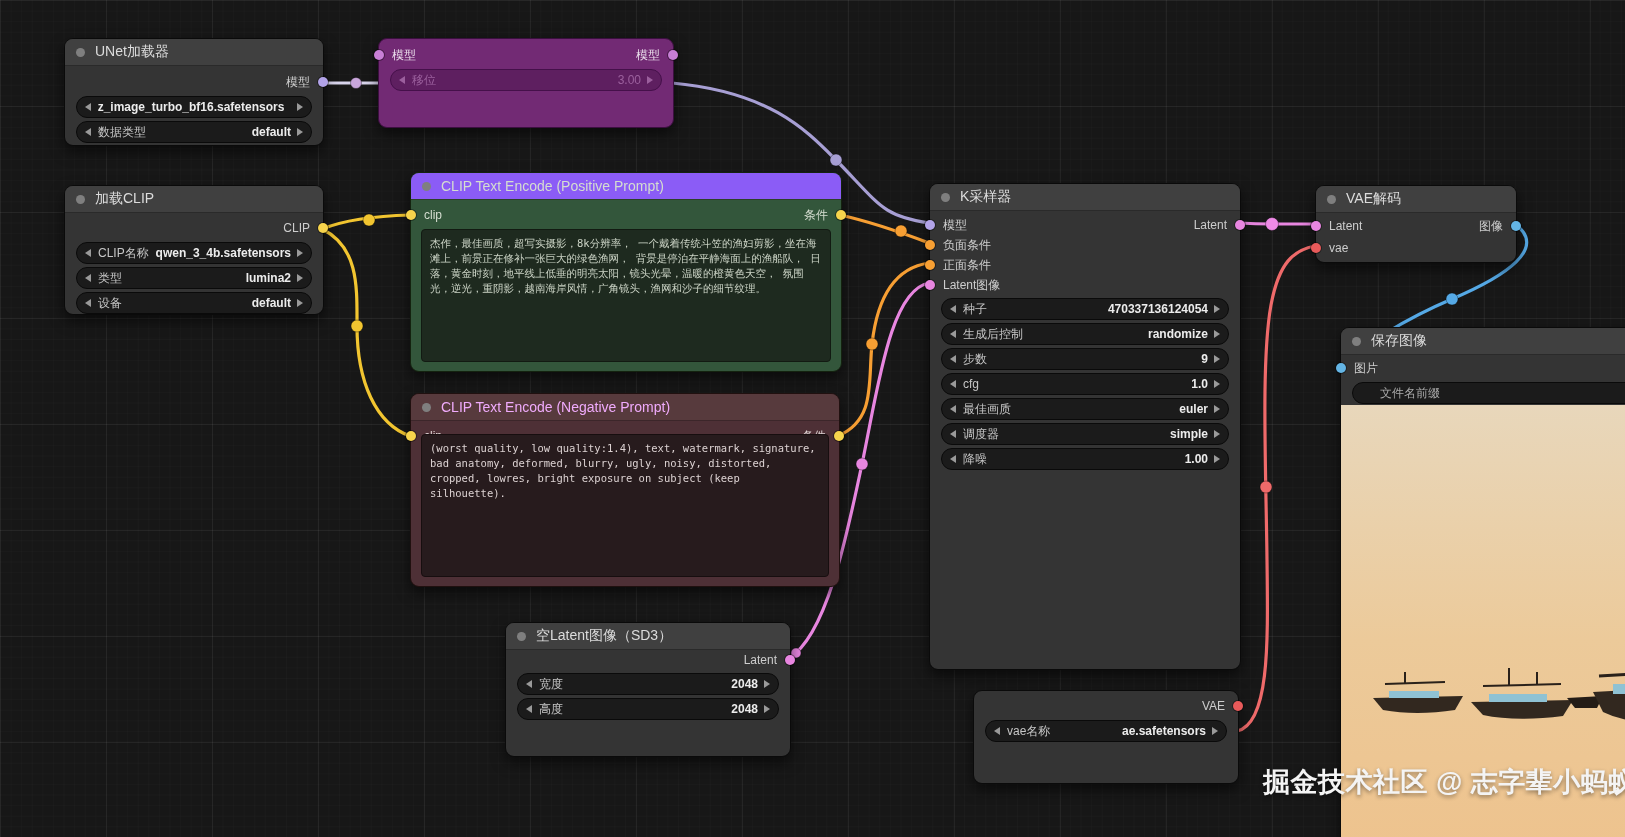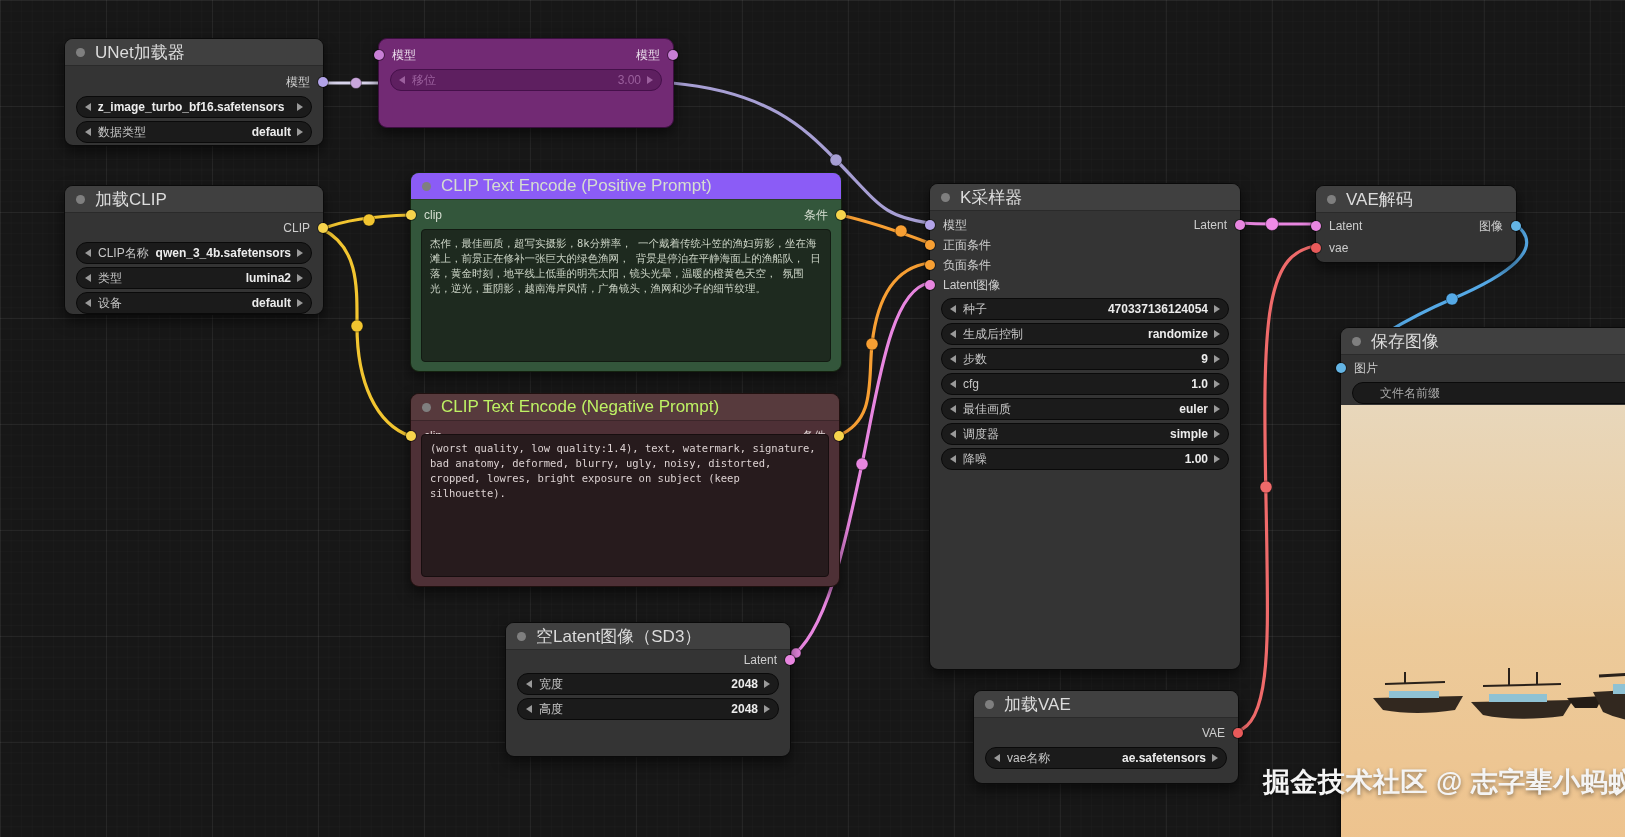--- a/index.html
+++ b/index.html
@@ -10,21 +10,21 @@
       linear-gradient(rgba(255,255,255,.05) 1px, transparent 1px),
       linear-gradient(90deg, rgba(255,255,255,.05) 1px, transparent 1px),
       linear-gradient(rgba(255,255,255,.017) 1px, transparent 1px),
       linear-gradient(90deg, rgba(255,255,255,.017) 1px, transparent 1px);
     background-size:106px 106px,106px 106px,10.6px 10.6px,10.6px 10.6px;}
   svg.wires{position:absolute;left:0;top:0;z-index:1;pointer-events:none;}
   .node{position:absolute;z-index:2;background:#343434;border:1px solid #0a0a0a;
     border-radius:9px;box-shadow:0 6px 14px rgba(0,0,0,.55);}
   .ntitle{height:26px;display:flex;align-items:center;background:#404040;
     border-radius:8px 8px 0 0;border-bottom:1px solid #2a2a2a;color:#dcdcdc;
-    font-size:17px;padding:0 11px;white-space:nowrap;overflow:hidden;}
+    font-size:14px;padding:0 11px;white-space:nowrap;overflow:hidden;}
   .tdot{width:9px;height:9px;border-radius:50%;background:#7f7f7f;margin-right:10px;flex:0 0 auto;}
   .nbody{position:relative;}
   .srow{position:relative;height:22px;display:flex;align-items:center;
     padding:0 13px;font-size:12px;color:#cdcdcd;white-space:nowrap;}
   .srow .outlab{margin-left:auto;}
   .p{position:absolute;top:50%;width:10px;height:10px;border-radius:50%;
     transform:translateY(-50%);box-shadow:0 0 0 1px rgba(0,0,0,.4);}
   .p.in{left:-5px;} .p.out{right:-5px;}
   .widget{display:flex;align-items:center;height:20px;background:#1b1b1b;
     border:1px solid #0a0a0a;border-radius:11px;margin:3px 11px;padding:0 8px;
@@ -48,21 +48,21 @@
   
   .node.green{background:#33563b;border-color:#14220f;}
   .node.green .ntitle{background:#8b5cf6;border-bottom-color:#2c4029;color:#d5ddd0;}
   .node.green .srow{color:#d5ddd0;}
   .prompt-box{position:absolute;left:10px;right:10px;bottom:9px;border-radius:4px;
     padding:6px 8px;font-size:10.5px;line-height:1.42;overflow:hidden;
     font-family:"DejaVu Sans Mono","Liberation Mono",monospace;}
   .node.green .prompt-box{top:56px;background:#1e2a1f;border:1px solid #121a12;color:#ccd4c6;}
   
   .node.maroon{background:#4e3036;border-color:#20100f;}
-  .node.maroon .ntitle{background:#573a3d;border-bottom-color:#3c262a;color:#bef264;}
+  .node.maroon .ntitle{background:#573a3d;border-bottom-color:#3c262a;color:#f0abfc;}
   .node.maroon .srow{color:#ddd2d2;}
   .node.maroon .prompt-box{top:40px;background:#271b1d;border:1px solid #170e0f;color:#ddd3d3;}
   
   .preview{position:absolute;left:0;top:77px;right:0;bottom:-470px;overflow:hidden;
     background:linear-gradient(180deg,#e8d7bb 0%,#ecca9a 26%,#eec28c 52%,#eab77c 66%,#e5ad72 69%,
       #5c4c40 69.5%,#514337 76%,#6d584494 80%,#d6c1a4 81%,#c4ab8c 82.5%,#83664c 84%,#7b5f46 100%);}
   .wm{position:absolute;z-index:5;left:1263px;top:764px;font-size:27px;font-weight:bold;
     color:#f4f4f4;text-shadow:0 2px 4px rgba(0,0,0,.45);white-space:nowrap;}
   .flat-note{letter-spacing:.5px;}
 </style>
@@ -235,25 +235,25 @@
     </div>
     <div class="nbody" style="padding-top:4px;">
       <div class="srow" style="height:20px;">
         <span class="p in" style="background:#b2a3e8;"></span>
         <span>模型</span>
         <span class="outlab">Latent</span>
         <span class="p out" style="background:#e886e0;"></span>
       </div>
       <div class="srow" style="height:20px;">
         <span class="p in" style="background:#f79f33;"></span>
+        <span>负面条件</span>
+      </div>
+      <div class="srow" style="height:20px;">
+        <span class="p in" style="background:#f79f33;"></span>
         <span>正面条件</span>
-      </div>
-      <div class="srow" style="height:20px;">
-        <span class="p in" style="background:#f79f33;"></span>
-        <span>负面条件</span>
       </div>
       <div class="srow" style="height:20px;">
         <span class="p in" style="background:#e886e0;"></span>
         <span>Latent图像</span>
       </div>
       <div class="widget">
         <span class="arr l"></span>
         <span class="wlabel">种子</span>
         <span class="wvalue bold">470337136124054</span>
         <span class="arr r"></span>
@@ -350,24 +350,20 @@
           <path d="M252,42 L330,38 L330,70 Q290,76 262,62 Z" fill="#32281f"></path>
           <rect x="272" y="34" width="48" height="10" fill="#8fc2d4"></rect>
           <path d="M258,26 L330,22" stroke="#2a211a" stroke-width="3" fill="none"></path>
           <path d="M286,6 L286,26 M308,10 L308,24" stroke="#2a211a" stroke-width="2.5"></path>
         </g>
       </svg>
     </div>
   </div>
 
   <div class="node" style="left:973px;top:690px;width:264px;height:92px;">
-    <div class="ntitle">
-      <span class="tdot"></span>
-      <span>加载VAE</span>
-    </div>
     <div class="nbody" style="padding-top:4px;">
       <div class="srow">
         <span class="outlab">VAE</span>
         <span class="p out" style="background:#e85a5a;"></span>
       </div>
       <div class="widget">
         <span class="arr l"></span>
         <span class="wlabel">vae名称</span>
         <span class="wvalue bold">ae.safetensors</span>
         <span class="arr r"></span>

